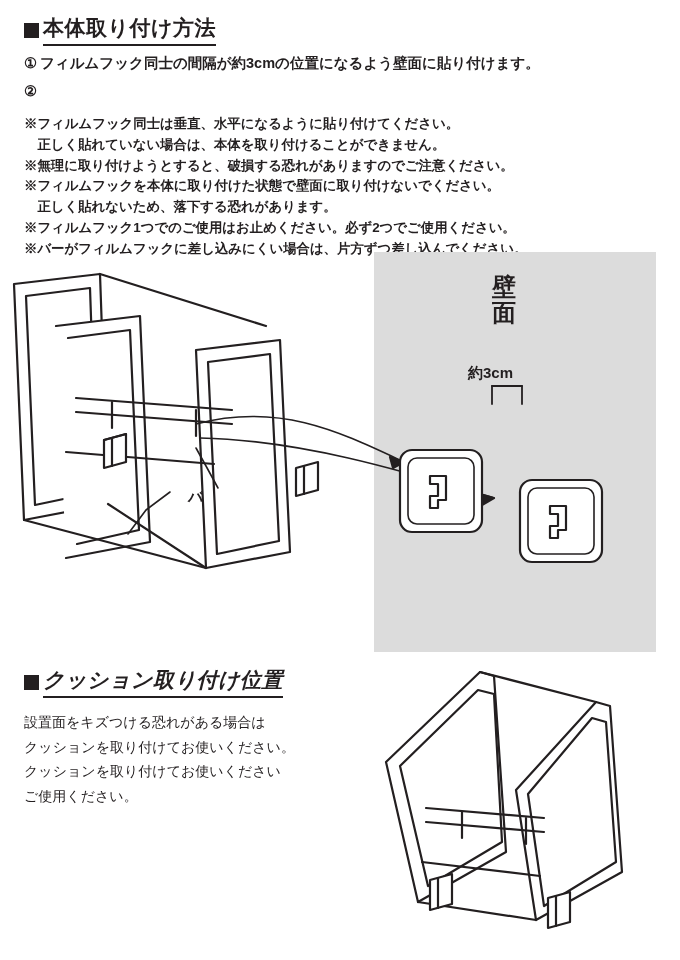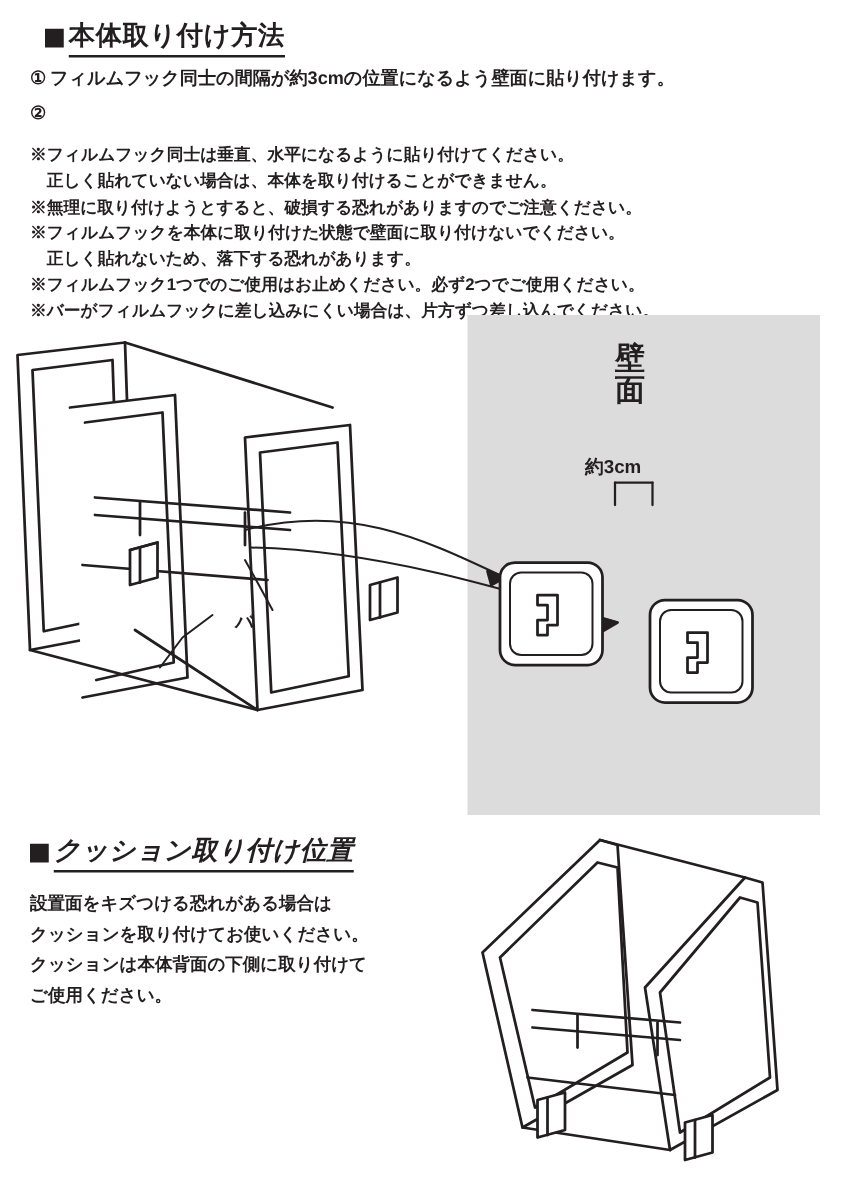--- a/index.html
+++ b/index.html
@@ -114,33 +114,33 @@
   .sec2-heading {
     position: absolute;
     left: 24px;
     top: 0;
     font-style: italic;
   }
   .sec2-body {
     position: absolute;
     left: 24px;
     top: 44px;
-    font-weight: bold;
+    font-weight: normal;
     font-size: 14px;
     line-height: 1.75;
   }
   .sec2-fig {
     position: absolute;
     left: 330px;
     top: 0px;
     width: 350px;
     height: 290px;
   }
 
-  .hdr1 { position: absolute; left: 36px; top: 14px; }
+  .hdr1 { position: absolute; left: 24px; top: 14px; }
   .steps { position: absolute; left: 24px; top: 46px; width: 630px; }
   .notes-wrap { position: absolute; left: 24px; top: 100px; width: 640px; }
   svg { display: block; }
 </style>
 </head>
 <body>
 
 <div class="page">
 
   <div class="hdr1">
@@ -245,21 +245,21 @@
     <div class="sec2-heading">
       <div class="section-heading">
         <span class="bullet-square"></span>
         <span class="heading-underline">クッション取り付け位置</span>
       </div>
     </div>
 
     <div class="sec2-body">
       <div>設置面をキズつける恐れがある場合は</div>
       <div>クッションを取り付けてお使いください。</div>
-      <div>クッションは本体背面の下側に取り付けて</div>
+      <div>クッションを取り付けてお使いください</div>
       <div>ご使用ください。</div>
     </div>
 
     <div class="sec2-fig">
       <svg width="350" height="290" viewBox="0 0 350 290">
         <g fill="none" stroke="#231f20" stroke-width="2.2" stroke-linejoin="round" stroke-linecap="round">
 
           <path d="M56,96 L150,6 L164,10 L176,186 L88,236 Z" fill="#ffffff"></path>
           <path d="M70,100 L148,24 L164,28 L172,176 L98,220 Z" fill="#ffffff"></path>
 

